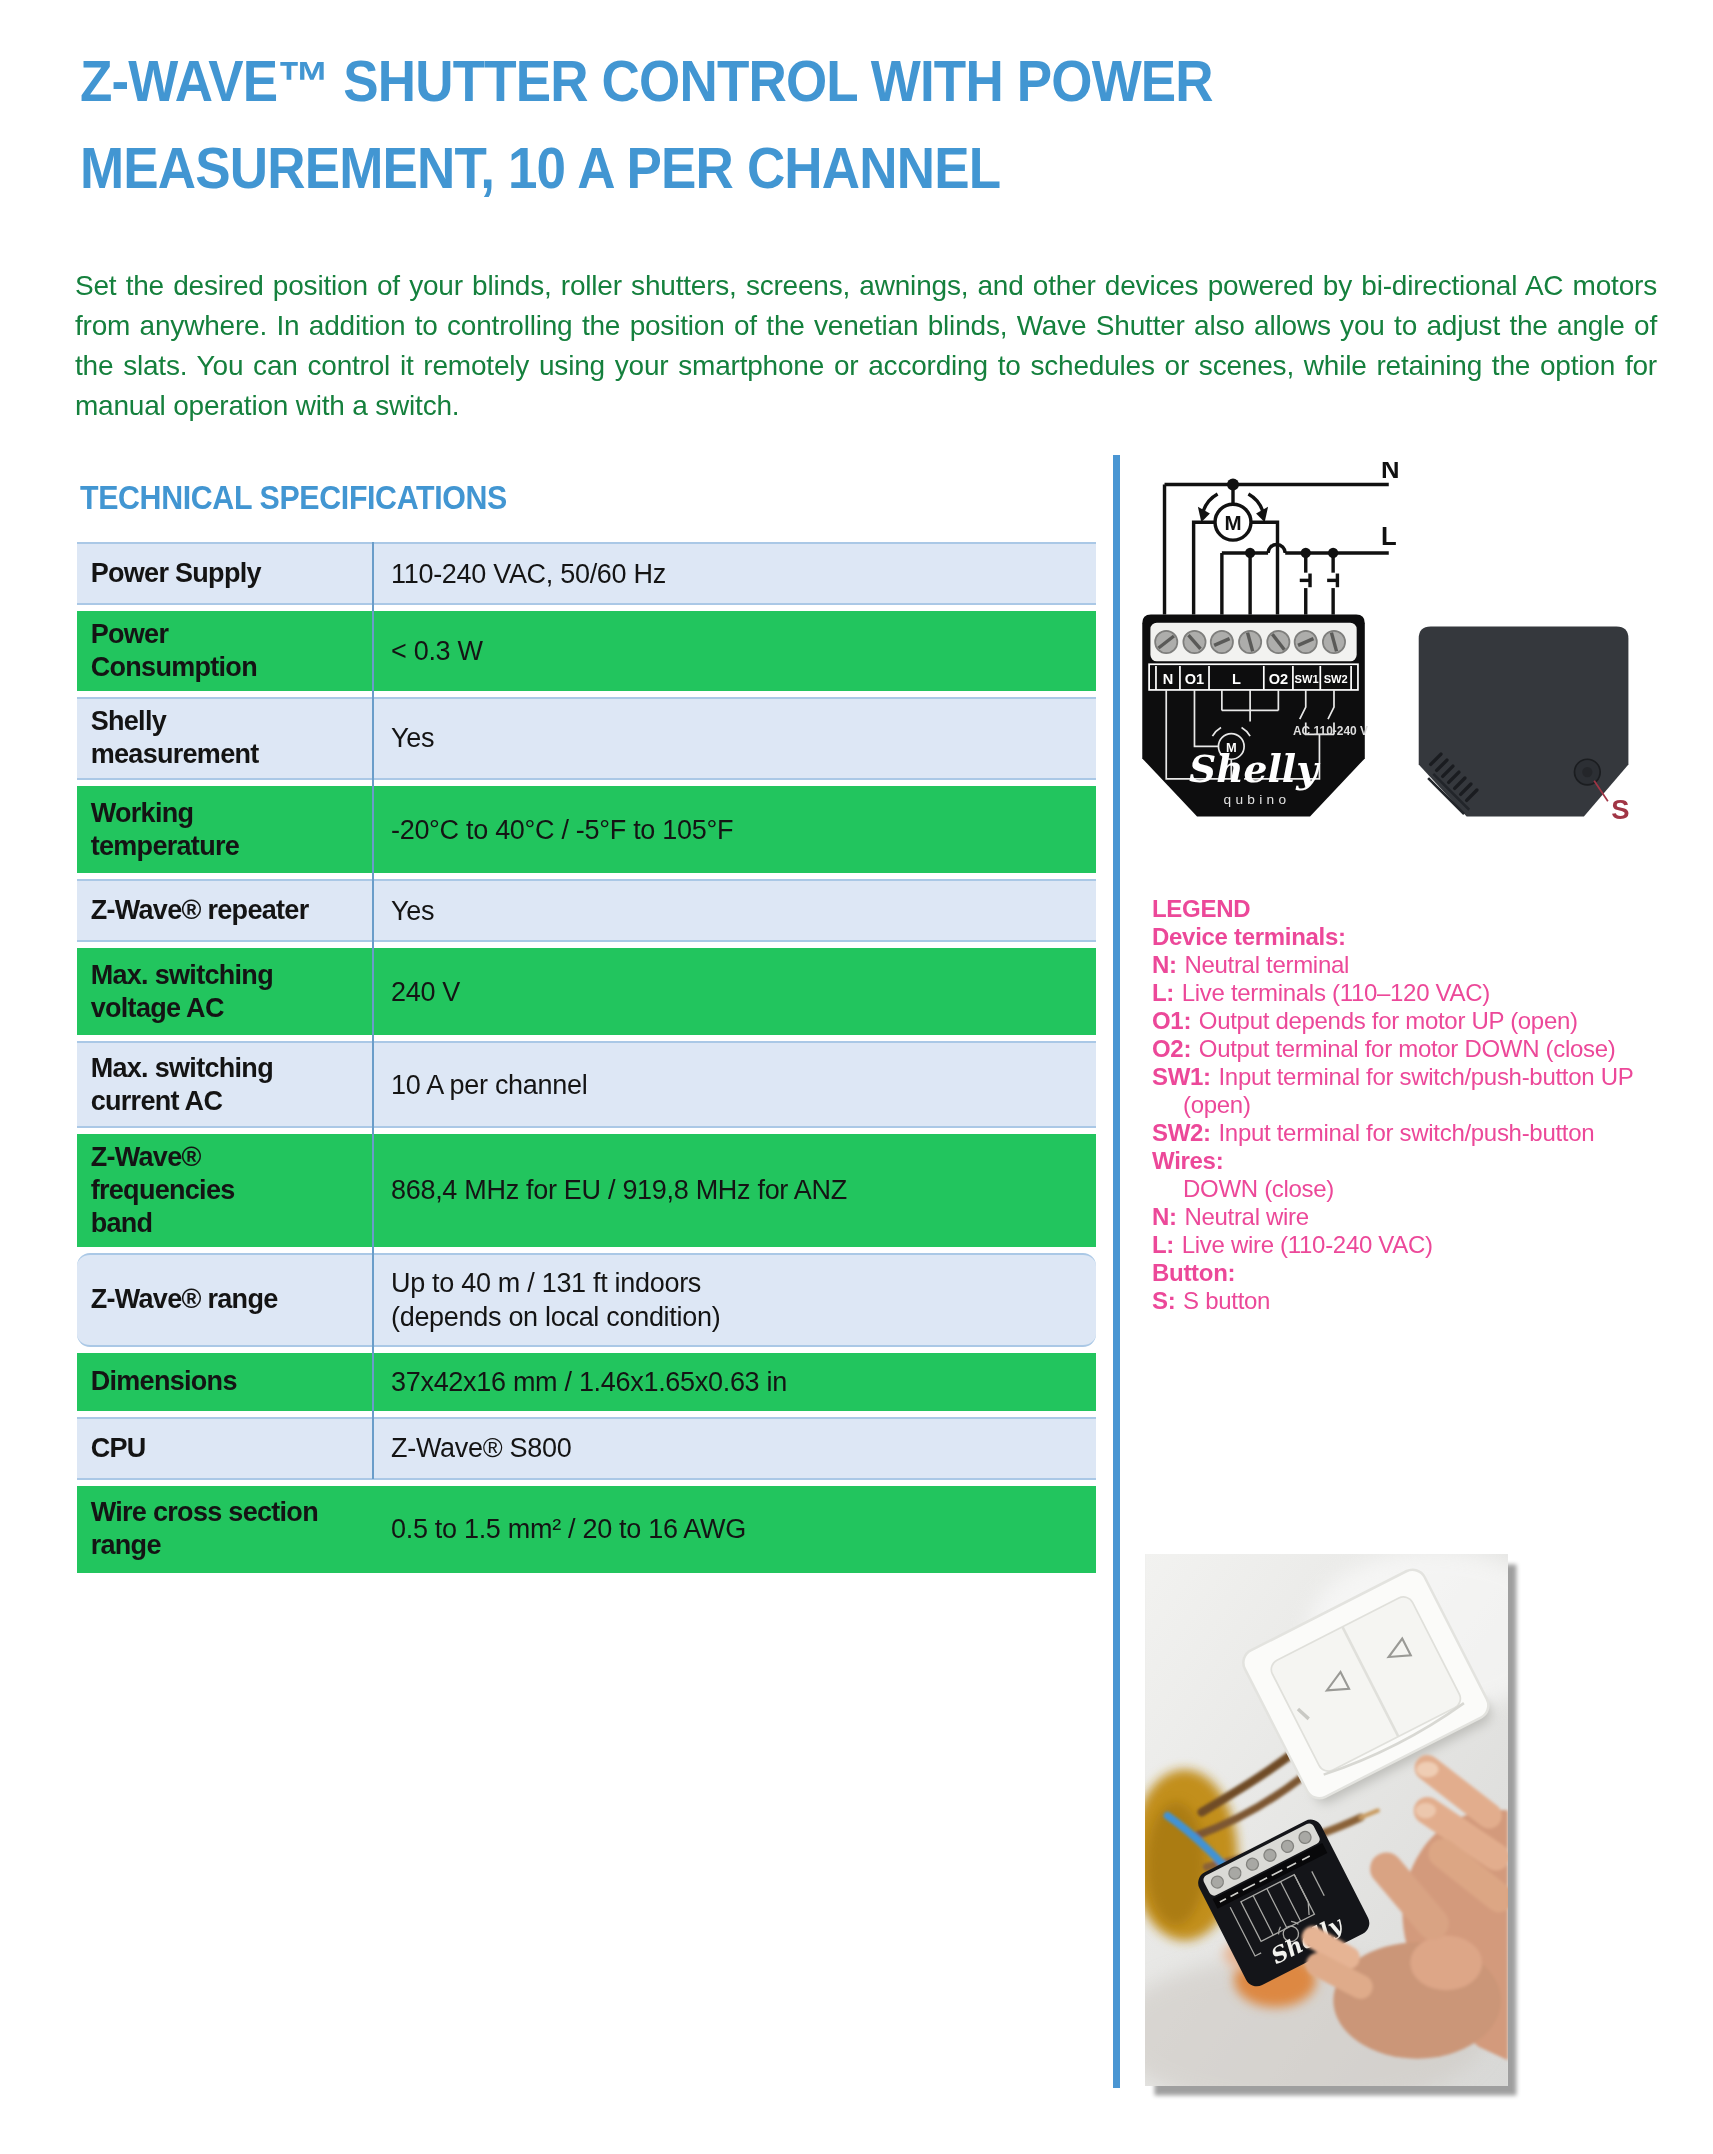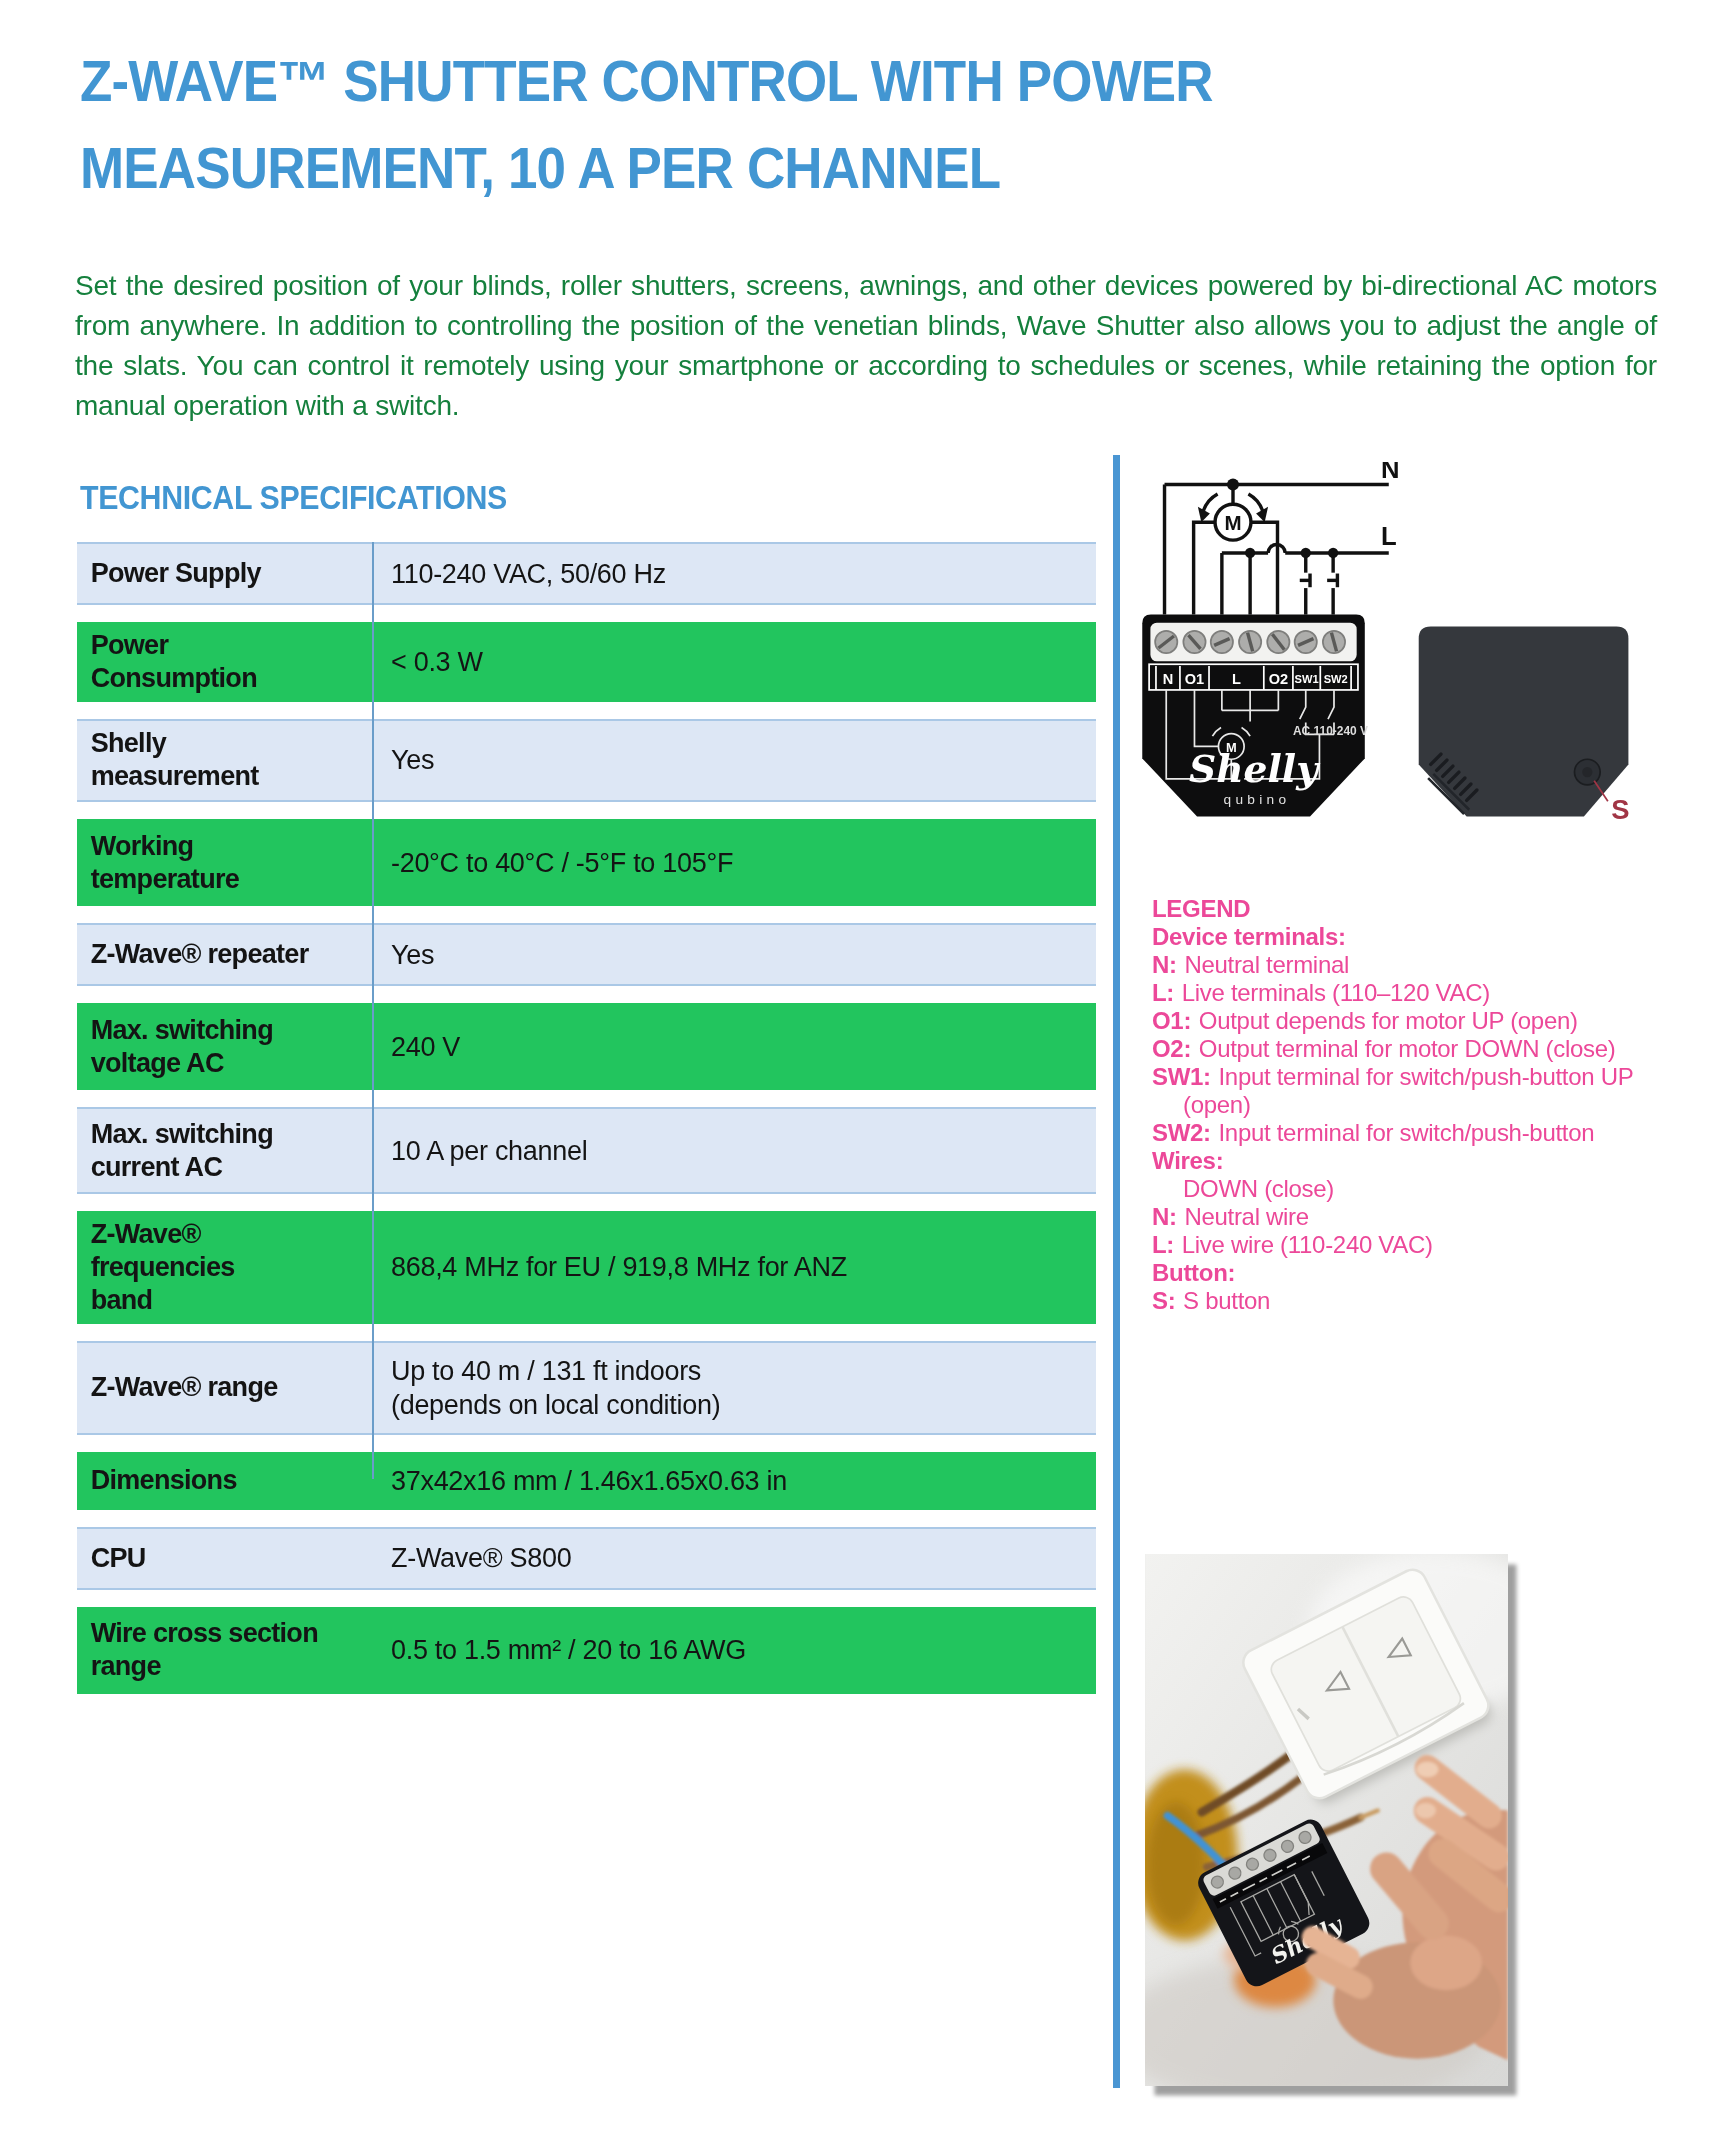--- a/index.html
+++ b/index.html
@@ -26,27 +26,27 @@
 
   
   #spec-heading{
     left:80px;top:479px;
     font-size:33px;font-weight:700;color:#4296d2;letter-spacing:-0.4px;
     transform:scaleX(0.92);transform-origin:left top;
   }
 
   
   #spec-table{left:77px;top:542px;width:1019px;}
-  #spec-table .row{display:flex;align-items:stretch;margin-bottom:17px;box-sizing:border-box;}
+  #spec-table .row{display:flex;align-items:stretch;margin-bottom:6px;box-sizing:border-box;}
   #spec-table .row.blue{background:#dde7f5;border-top:2.6px solid #aac8e6;border-bottom:2.6px solid #aac8e6;}
   #spec-table .row.white{background:#22c55e;justify-content:space-between;}
   #spec-table .h74{min-height:63px;}
   #spec-table .h68{min-height:58px;}
   #spec-table .h102{min-height:87px;}
-  #spec-table .h110{min-height:94px;}
+  #spec-table .h110{min-height:94px;border-radius:13px;}
   #spec-table .cell{display:flex;align-items:center;white-space:pre-line;box-sizing:border-box;}
   #spec-table .label{
     width:295px;padding:6.8px 34px 6.8px 13.7px;font-weight:700;font-size:27px;
     line-height:33px;letter-spacing:-0.7px;
   }
   #spec-table .value{
     flex:1;padding:6.8px 8.6px 6.8px 19px;font-size:27px;line-height:34px;letter-spacing:-0.3px;
   }
   #col-sep{left:372px;top:542px;width:1.7px;height:937px;background:#6a9dc9;}
 

